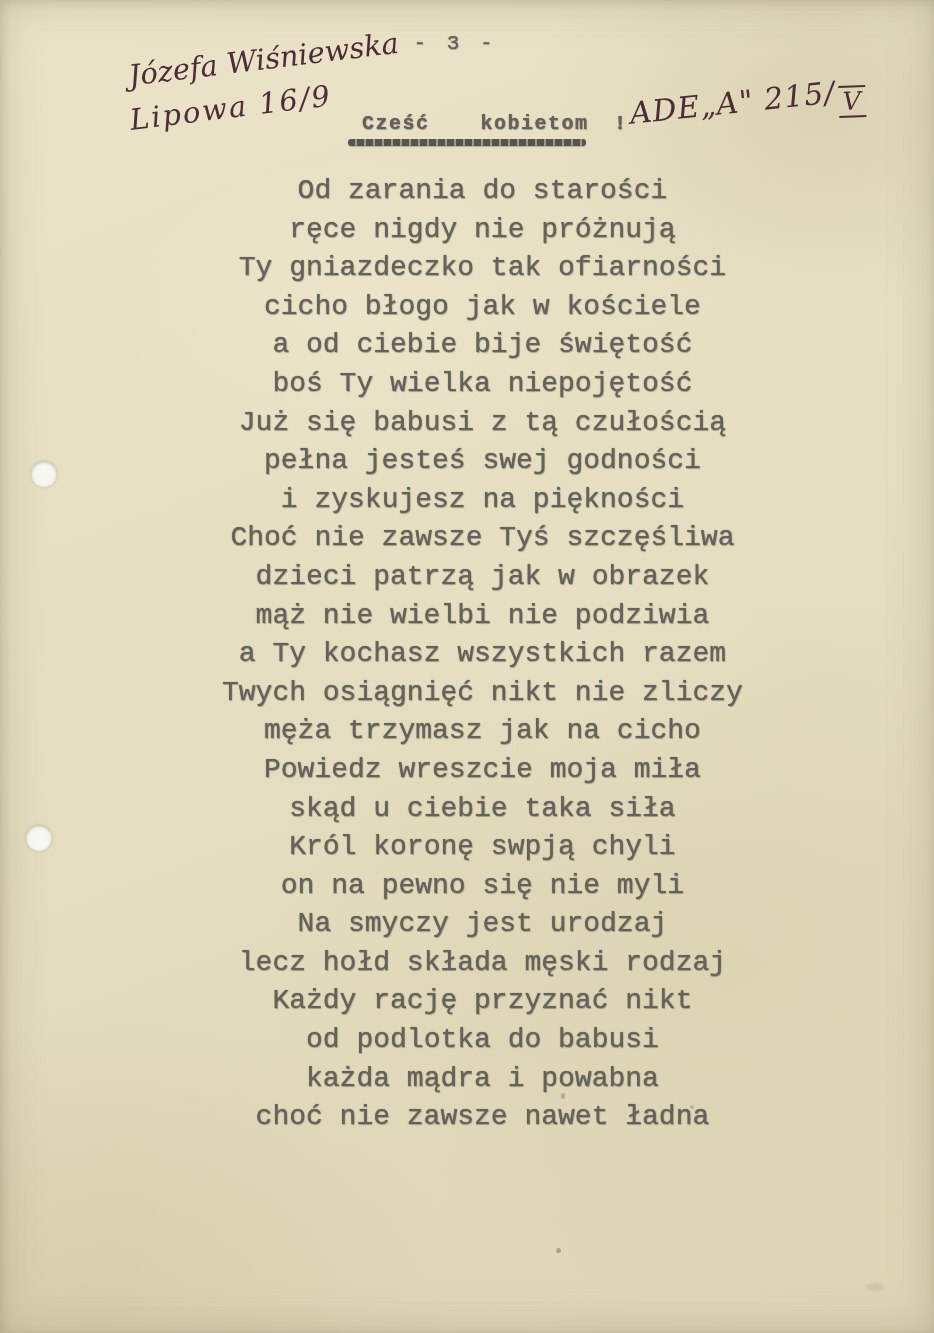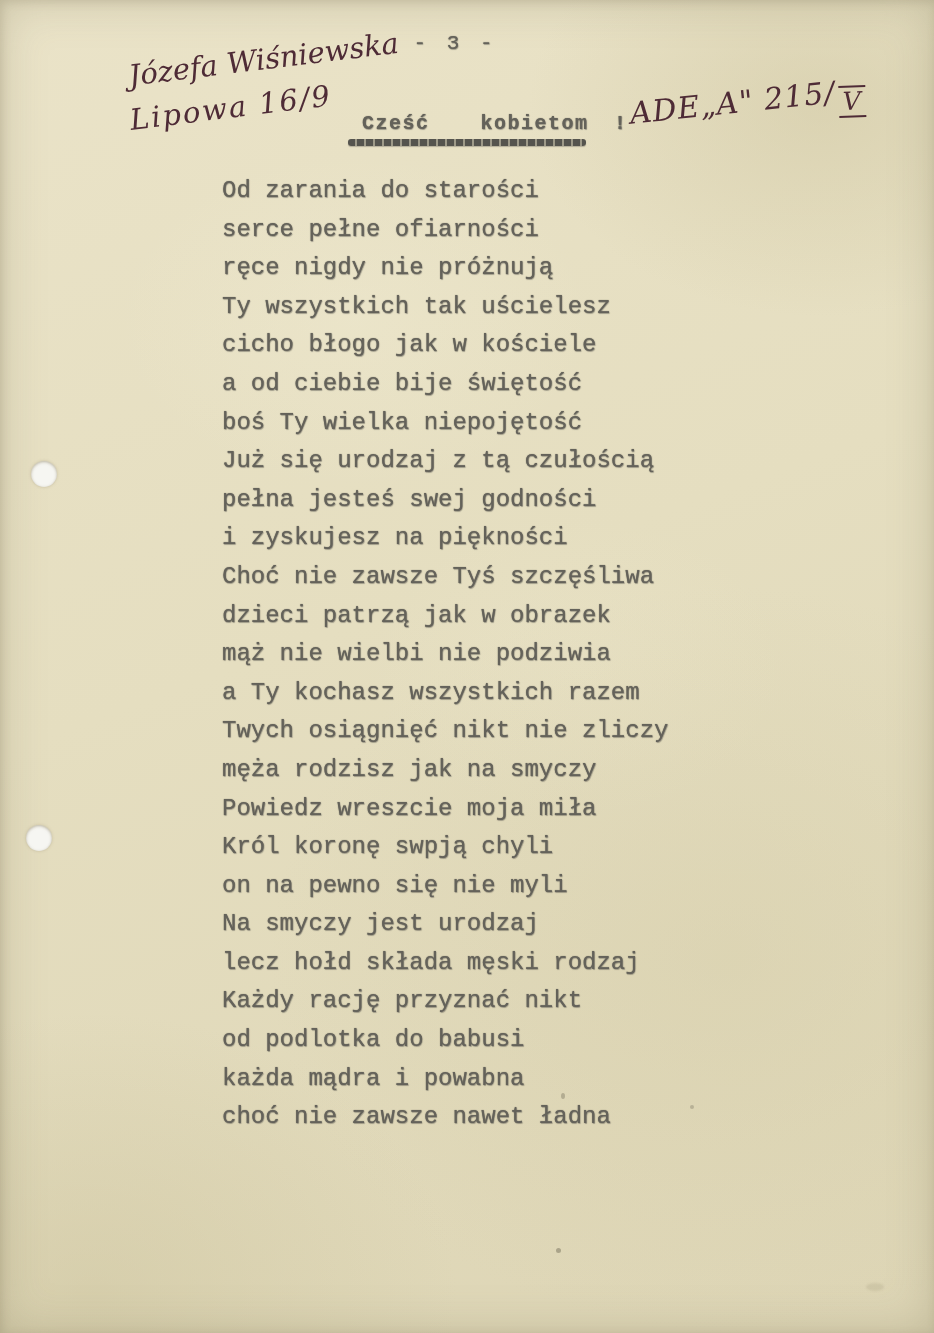--- a/index.html
+++ b/index.html
@@ -65,23 +65,24 @@
     display:inline-block;
     border-top:2px solid var(--handwriting);
     border-bottom:2px solid var(--handwriting);
     padding:1px 4px;margin-left:2px;
     font-size:25px;line-height:26px;
     transform:translateY(9px) rotate(4deg);
   }
   .poem{position:absolute;left:222px;top:172px;}
   .poem-line{
     height:38.6px;line-height:38.6px;
-    font-size:24px;white-space:pre;
+    font-size:28px;white-space:pre;
     color:var(--ink);
     text-shadow:0 0 1.1px rgba(96,94,86,.85), .6px .6px .9px rgba(96,94,86,.45);
+    text-align:center;
   }
   .hole{
     position:absolute;width:26px;height:26px;border-radius:50%;
     background:var(--hole);
     box-shadow:inset 0 1px 3px rgba(140,130,100,.55), 0 0 3px rgba(140,130,100,.35);
   }
   .hole.h1{left:31px;top:461px;}
   .hole.h2{left:26px;top:825px;}
   .speck{position:absolute;border-radius:50%;background:rgba(92,87,70,.4);}
   .speck.s1{left:556px;top:1248px;width:5px;height:5px;}
@@ -103,36 +104,36 @@
 
   <div class="title typewriter">Cześć  kobietom !</div>
   <div class="title-underline"></div>
 
   <div class="reference handwriting">
     <span>ADE„A" 215/</span><span class="numeral">V</span>
   </div>
 
   <div class="poem">
       <div class="poem-line">Od zarania do starości</div>
-      <div class="poem-line">serce pełne ofiarności</div>
       <div class="poem-line">ręce nigdy nie próżnują</div>
-      <div class="poem-line">Ty wszystkich tak uścielesz</div>
+      <div class="poem-line">Ty gniazdeczko tak ofiarności</div>
       <div class="poem-line">cicho błogo jak w kościele</div>
       <div class="poem-line">a od ciebie bije świętość</div>
       <div class="poem-line">boś Ty wielka niepojętość</div>
-      <div class="poem-line">Już się urodzaj z tą czułością</div>
+      <div class="poem-line">Już się babusi z tą czułością</div>
       <div class="poem-line">pełna jesteś swej godności</div>
       <div class="poem-line">i zyskujesz na piękności</div>
       <div class="poem-line">Choć nie zawsze Tyś szczęśliwa</div>
       <div class="poem-line">dzieci patrzą jak w obrazek</div>
       <div class="poem-line">mąż nie wielbi nie podziwia</div>
       <div class="poem-line">a Ty kochasz wszystkich razem</div>
       <div class="poem-line">Twych osiągnięć nikt nie zliczy</div>
-      <div class="poem-line">męża rodzisz jak na smyczy</div>
+      <div class="poem-line">męża trzymasz jak na cicho</div>
       <div class="poem-line">Powiedz wreszcie moja miła</div>
+      <div class="poem-line">skąd u ciebie taka siła</div>
       <div class="poem-line">Król koronę swpją chyli</div>
       <div class="poem-line">on na pewno się nie myli</div>
       <div class="poem-line">Na smyczy jest urodzaj</div>
       <div class="poem-line">lecz hołd składa męski rodzaj</div>
       <div class="poem-line">Każdy rację przyznać nikt</div>
       <div class="poem-line">od podlotka do babusi</div>
       <div class="poem-line">każda mądra i powabna</div>
       <div class="poem-line">choć nie zawsze nawet ładna</div>
     </div>
 

